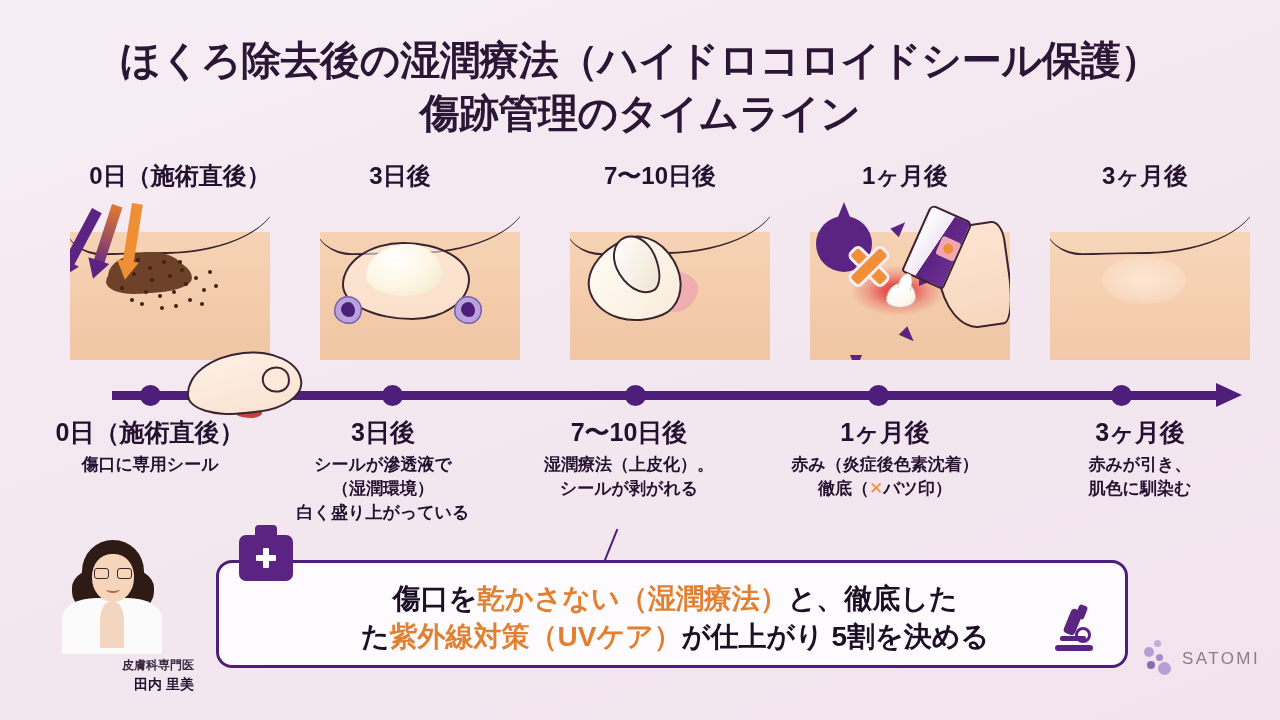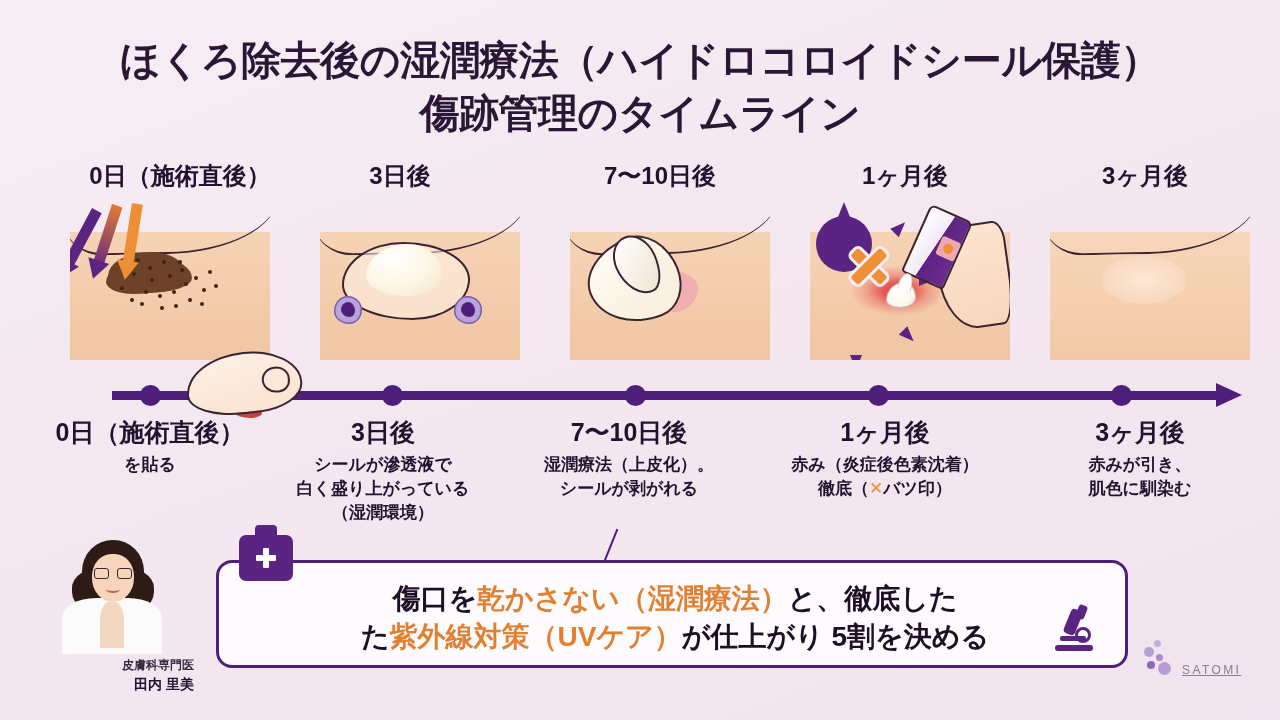--- a/index.html
+++ b/index.html
@@ -500,26 +500,25 @@
     color: #241130;
     line-height: 1.5;
   }
 
   
   .logo { position: absolute; left: 1142px; top: 638px; width: 120px; height: 44px; }
   .logo-dots { position: absolute; left: 0; top: 2px; width: 36px; height: 38px; }
   .logo-dots i { position: absolute; border-radius: 50%; background: #9b7bbd; }
   .logo-text {
     position: absolute;
-    left: 40px; top: 25px;
-    font-size: 12px;
+    left: 40px; top: 11px;
+    font-size: 17px;
     letter-spacing: 2.4px;
     color: #8d7a93;
     font-weight: 400;
-    text-decoration: underline;
   }
 </style>
 </head>
 <body>
 
 <div class="stage">
 
   <div class="title-block">
     <div class="title-line">ほくろ除去後の湿潤療法（ハイドロコロイドシール保護）</div>
     <div class="title-line">傷跡管理のタイムライン</div>
@@ -635,29 +634,29 @@
     <div class="tl-dot" style="left:868px;"></div>
     <div class="tl-dot" style="left:1111px;"></div>
     <div class="wound-dot"></div>
     <div class="hand-tl"></div>
   </div>
 
   <div class="caps">
     <div class="cap" style="left:25px;width:250px;">
       <div class="cap-title">0日（施術直後）</div>
       <div class="cap-body">
-        <div>を貼る</div>
+        <div>傷口に専用シール</div>
       </div>
     </div>
     <div class="cap" style="left:272px;width:222px;">
       <div class="cap-title">3日後</div>
       <div class="cap-body">
         <div>シールが滲透液で</div>
+        <div>（湿潤環境）</div>
         <div>白く盛り上がっている</div>
-        <div>（湿潤環境）</div>
       </div>
     </div>
     <div class="cap" style="left:518px;width:222px;">
       <div class="cap-title">7〜10日後</div>
       <div class="cap-body">
         <div>湿潤療法（上皮化）。</div>
         <div>シールが剥がれる</div>
       </div>
     </div>
     <div class="cap" style="left:762px;width:246px;">

